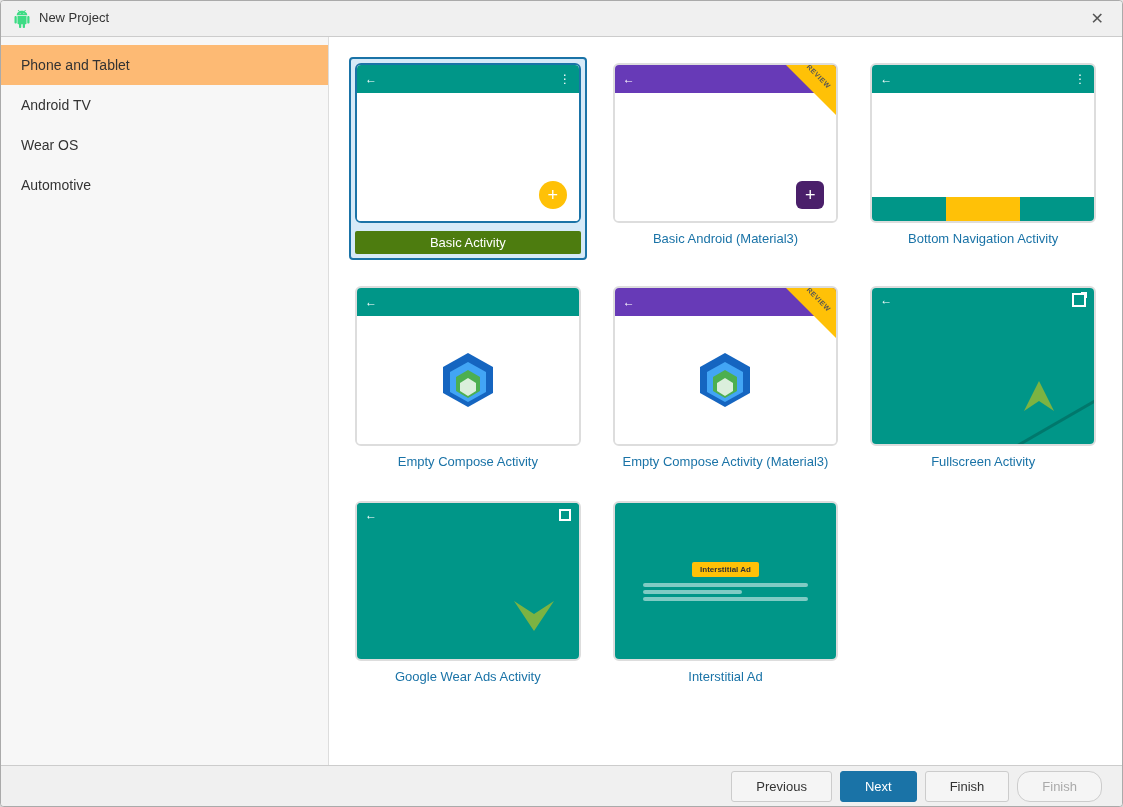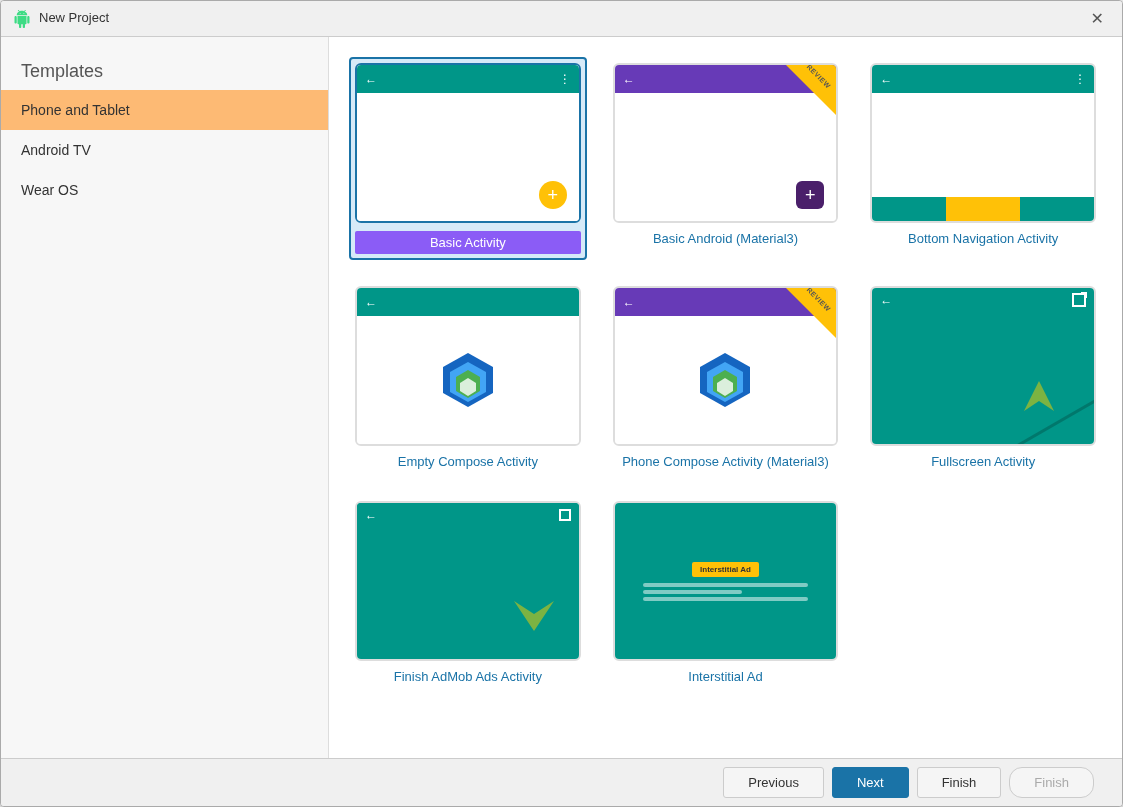--- a/index.html
+++ b/index.html
@@ -112,21 +112,21 @@
       border-color: #1a73a7;
     }
     .template-label {
       margin-top: 8px;
       font-size: 13px;
       color: #1a73a7;
       text-align: center;
     }
     .template-label.dark {
       color: #fff;
-      background: #8b5cf6;
+      background: #4d7c0f;
       width: 100%;
       padding: 4px;
       border-radius: 2px;
       text-align: center;
     }
     
     .no-activity-phone {
       width: 80px;
       height: 120px;
       border: 3px dashed #aaa;
@@ -258,27 +258,27 @@
       flex-direction: column;
       gap: 3px;
     }
     .ad-line {
       height: 4px;
       background: rgba(255,255,255,0.5);
       border-radius: 2px;
     }
     .ad-line.short { width: 60%; }
     .footer {
-      height: 48px;
+      height: 41px;
       background: #f0f0f0;
       border-top: 1px solid #ccc;
       display: flex;
       align-items: center;
       justify-content: flex-end;
-      padding: 0 28px;
+      padding: 0 20px;
       gap: 8px;
       flex-shrink: 0;
     }
     .footer-btn {
       padding: 7px 24px;
       border-radius: 3px;
       border: 1px solid #ccc;
       background: #f5f5f5;
       cursor: pointer;
       font-size: 13px;
@@ -312,30 +312,32 @@
         <path d="M6 18c0 .55.45 1 1 1h1v3.5c0 .83.67 1.5 1.5 1.5s1.5-.67 1.5-1.5V19h2v3.5c0 .83.67 1.5 1.5 1.5s1.5-.67 1.5-1.5V19h1c.55 0 1-.45 1-1V8H6v10zM3.5 8C2.67 8 2 8.67 2 9.5v7c0 .83.67 1.5 1.5 1.5S5 17.33 5 16.5v-7C5 8.67 4.33 8 3.5 8zm17 0c-.83 0-1.5.67-1.5 1.5v7c0 .83.67 1.5 1.5 1.5s1.5-.67 1.5-1.5v-7c0-.83-.67-1.5-1.5-1.5zm-4.97-5.84l1.3-1.3c.2-.2.2-.51 0-.71-.2-.2-.51-.2-.71 0l-1.48 1.48C14.15 1.23 13.1 1 12 1c-1.1 0-2.15.23-3.09.63L7.43.15c-.2-.2-.51-.2-.71 0-.2.2-.2.51 0 .71l1.3 1.3C6.14 3.07 5 5.01 5 7h14c0-1.99-1.14-3.93-3.47-4.84zM10 5H9V4h1v1zm5 0h-1V4h1v1z" fill="#3ddc84"></path>
       </svg>
       <span class="title-bar-title">New Project</span>
     </div>
     <button class="title-bar-close">✕</button>
   </div>
 
   <div class="main-content">
 
     <div class="sidebar">
-      <div class="sidebar-header">Templates</div>
       <div class="sidebar-item active">
         <span>Phone and Tablet</span>
       </div>
       <div class="sidebar-item">
         <span>Android TV</span>
       </div>
       <div class="sidebar-item">
         <span>Wear OS</span>
       </div>
+      <div class="sidebar-item">
+        <span>Automotive</span>
+      </div>
     </div>
 
     <div class="content-area">
       <div class="templates-grid">
 
 
         <div class="template-card selected">
           <div class="template-preview-wrapper" style="border-color:#1a73a7;">
             <div class="phone-mockup">
               <div class="phone-toolbar teal">
@@ -416,21 +418,21 @@
                   <polygon points="30,3 55,17 55,43 30,57 5,43 5,17" fill="#1565C0"></polygon>
                   <polygon points="30,12 48,22 48,42 30,52 12,42 12,22" fill="#42A5F5"></polygon>
                   <polygon points="30,20 42,27 42,41 30,48 18,41 18,27" fill="#4CAF50"></polygon>
                   <polygon points="30,28 38,33 38,41 30,46 22,41 22,33" fill="white" opacity="0.8"></polygon>
                 </svg>
               </div>
             </div>
             <div style="position:absolute;top:0;right:0;width:0;height:0;border-style:solid;border-width:0 50px 50px 0;border-color:transparent #FFC107 transparent transparent;"></div>
             <div style="position:absolute;top:6px;right:2px;font-size:7px;font-weight:bold;color:#555;transform:rotate(45deg);letter-spacing:0.5px;">PREVIEW</div>
           </div>
-          <div class="template-label">Phone Compose Activity (Material3)</div>
+          <div class="template-label">Empty Compose Activity (Material3)</div>
         </div>
 
         <div class="template-card" style="position:relative;">
           <div class="template-preview-wrapper">
             <div class="fullscreen-preview">
               <div class="fullscreen-toolbar">
                 <span style="color:white;font-size:12px;">←</span>
                 <div style="width:14px;height:14px;border:2px solid white;position:relative;">
                   <div style="position:absolute;top:0;right:0;width:6px;height:6px;border-top:2px solid white;border-right:2px solid white;transform:translate(3px,-3px);"></div>
                 </div>
@@ -454,21 +456,21 @@
                 <span style="color:white;font-size:12px;">←</span>
                 <div style="margin-left:auto;width:12px;height:12px;border:2px solid white;"></div>
               </div>
               <div style="flex:1;position:absolute;bottom:20px;right:20px;">
                 <svg width="50" height="50" viewBox="0 0 50 50">
                   <polygon points="5,15 25,45 45,15 25,28" fill="#7cb342"></polygon>
                 </svg>
               </div>
             </div>
           </div>
-          <div class="template-label">Finish AdMob Ads Activity</div>
+          <div class="template-label">Google Wear Ads Activity</div>
         </div>
 
         <div class="template-card">
           <div class="template-preview-wrapper">
             <div class="interstitial-preview">
               <div class="ad-badge">Interstitial Ad</div>
               <div class="ad-lines">
                 <div class="ad-line"></div>
                 <div class="ad-line short"></div>
                 <div class="ad-line"></div>

